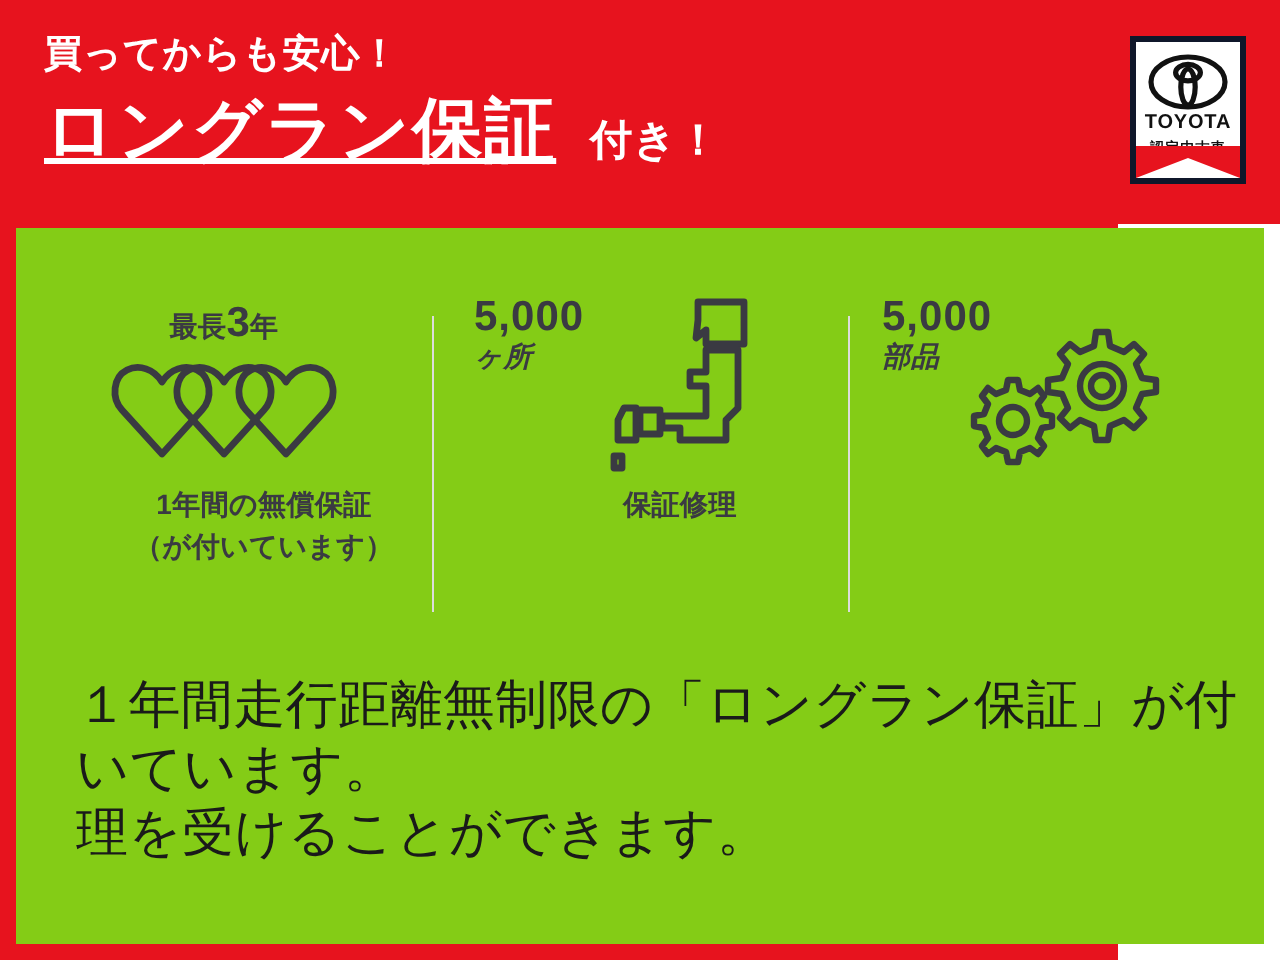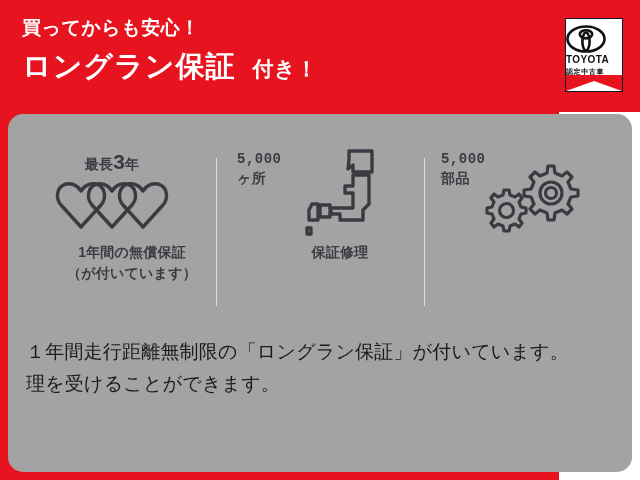--- a/index.html
+++ b/index.html
@@ -44,46 +44,47 @@
     letter-spacing: 0.5px;
     line-height: 24px;
     white-space: nowrap;
   }
   .hdr-line2 {
     margin-top: 6px;
     line-height: 40px;
     white-space: nowrap;
   }
   .hdr-big {
-    font-size: 29px;
+    font-size: 35px;
     font-weight: bold;
     letter-spacing: 1px;
     vertical-align: baseline;
+    text-decoration: underline;
   }
   .hdr-small {
     font-size: 21px;
     font-weight: bold;
     letter-spacing: 0.5px;
     margin-left: 17px;
     vertical-align: baseline;
   }
 
   
   #logo {
     position: absolute;
     left: 565px;
     top: 18px;
     width: 58px;
     height: 74px;
     background: #ffffff;
-    border: 1px solid #0f172a;
+    border: 3px solid #0f172a;
     box-sizing: border-box;
     display: flex;
     flex-direction: column;
-    align-items: flex-start;
+    align-items: center;
     overflow: hidden;
   }
   #logo-mark {
     margin-top: 6px;
   }
   #logo-word {
     font-size: 10px;
     font-weight: bold;
     letter-spacing: 0.4px;
     color: #111111;
@@ -104,22 +105,21 @@
     height: 16px;
   }
 
   
   #card {
     position: absolute;
     left: 8px;
     top: 114px;
     width: 624px;
     height: 358px;
-    background: #a3a3a3;
-    border-radius: 15px;
+    background: #84cc16;
   }
 
   
   #panels {
     position: absolute;
     left: 0;
     top: 30px;
     width: 624px;
     height: 175px;
     display: flex;
@@ -168,42 +168,42 @@
     top: 6px;
     text-align: center;
     font-size: 14px;
     letter-spacing: 0.3px;
   }
   .lbl-p1 .big3 {
     font-size: 21px;
     letter-spacing: 0;
   }
   .lbl-num {
-    font-size: 14px;
+    font-size: 21px;
     letter-spacing: 0.5px;
     line-height: 22px;
-    font-family: Liberation Mono, monospace;
   }
   .lbl-unit {
     font-size: 14px;
     line-height: 17px;
     letter-spacing: 0.5px;
+    font-style: italic;
   }
   .lbl-p2 { left: 12px; top: 4px; text-align: left; }
   .lbl-p3 { left: 8px; top: 4px; text-align: left; }
 
   .svg-icon { position: absolute; }
 
   
   #body-copy {
     position: absolute;
-    left: 18px;
+    left: 30px;
     top: 222px;
     width: 595px;
-    font-size: 19px;
+    font-size: 26px;
     line-height: 32px;
     color: #1a1a1a;
     letter-spacing: 0.2px;
   }
   #body-copy p { margin: 0; }
 </style>
 </head>
 <body>
 
 <div id="page">

